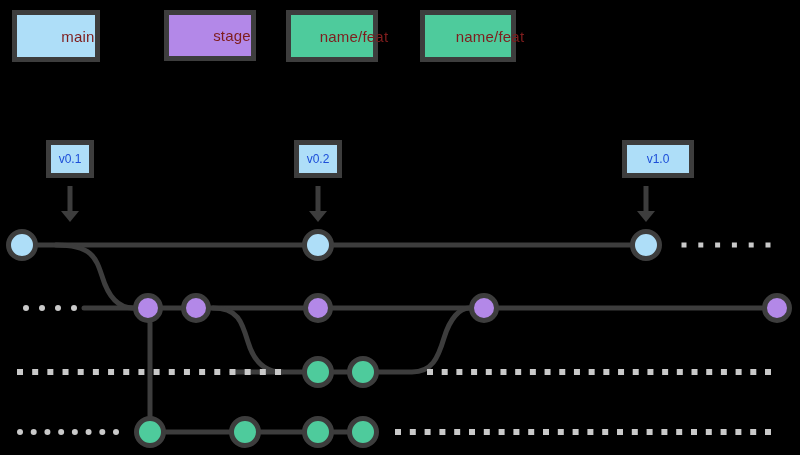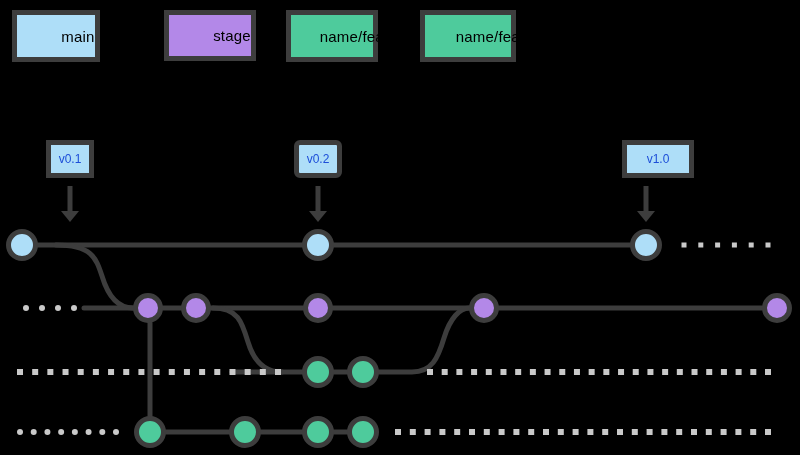--- a/index.html
+++ b/index.html
@@ -16,21 +16,21 @@
     font-family: "Liberation Sans", sans-serif;
   }
   
   .legend-box {
     position: absolute;
     box-sizing: border-box;
     display: flex;
     align-items: center;
     justify-content: center;
     border: 5px solid #3d3d3d;
-    color: #000000;
+    color: #7f1d1d;
     font-size: 15px;
     letter-spacing: 0.2px;
     white-space: nowrap;
     padding-left: 44px;
   }
   
   .tag-box {
     position: absolute;
     box-sizing: border-box;
     display: flex;
@@ -198,21 +198,21 @@
         <span>name/feat</span>
       </div>
       <div class="legend-box" style="left: 420px; top: 10px; width: 96px; height: 52px; background: rgb(78, 203, 156);">
         <span>name/feat</span>
       </div>
     </div>
   <div id="tags-layer">
       <div class="tag-box" style="left: 46px; top: 140px; width: 48px; height: 38px; background: rgb(174, 222, 248);">
         <span>v0.1</span>
       </div>
-      <div class="tag-box" style="left: 294px; top: 140px; width: 48px; height: 38px; background: rgb(174, 222, 248); border-radius: 6px;">
+      <div class="tag-box" style="left: 294px; top: 140px; width: 48px; height: 38px; background: rgb(174, 222, 248);">
         <span>v0.2</span>
       </div>
       <div class="tag-box" style="left: 622px; top: 140px; width: 72px; height: 38px; background: rgb(174, 222, 248);">
         <span>v1.0</span>
       </div>
     </div>
 
 </div>
 
 </body></html>

